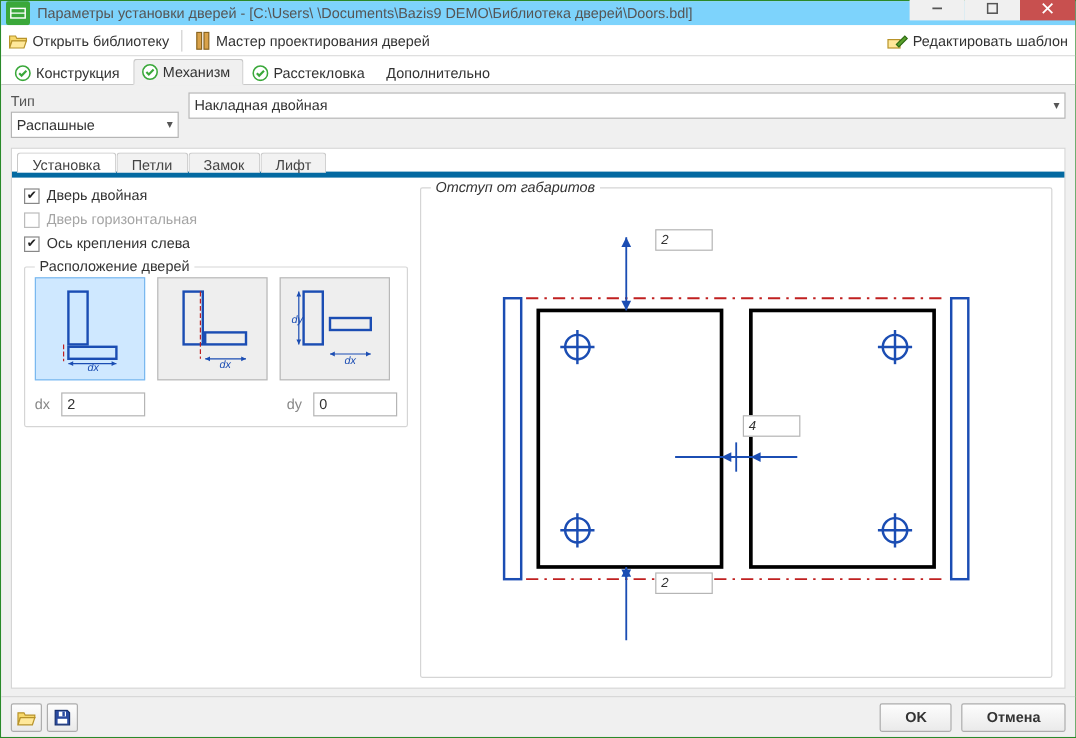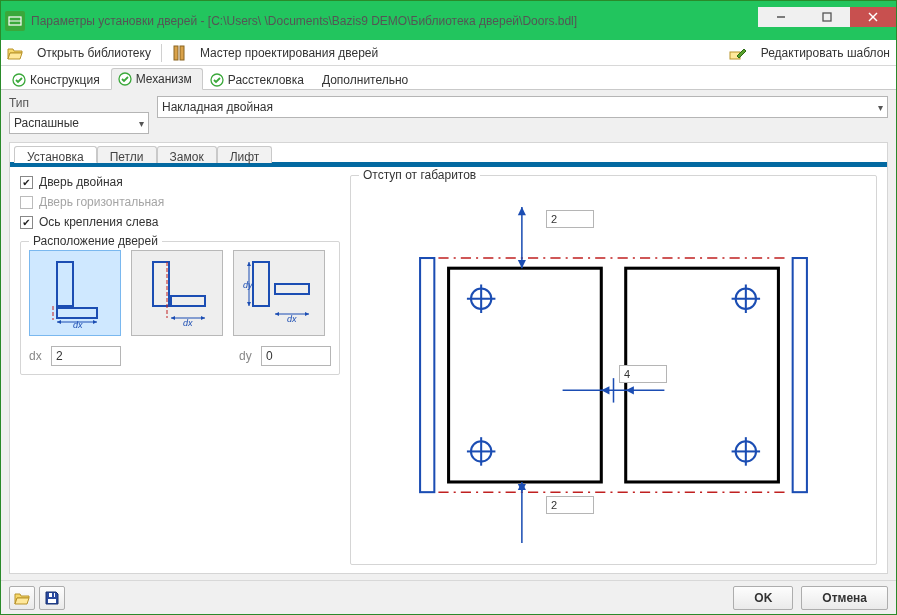--- a/index.html
+++ b/index.html
@@ -1,28 +1,28 @@
 <!DOCTYPE html>
 <html><head>
 <meta charset="utf-8">
 <style>
   * { box-sizing: border-box; }
   html, body { margin:0; padding:0; font-family: "Segoe UI", Tahoma, sans-serif; font-size:12px; color:#333; }
   .window { width:897px; height:615px; background:#f0f0f0; border:1px solid #2a8a2a; display:flex; flex-direction:column; position:relative; }
   
-  .titlebar { height:39px; background:#22c55e; display:flex; align-items:center; padding-left:4px; }
+  .titlebar { height:20px; background:#7dd3fc; display:flex; align-items:center; padding-left:4px; }
   .titlebar .app-icon { width:20px; height:20px; background:#3aa83a; border-radius:2px; display:flex; align-items:center; justify-content:center; margin-right:6px;}
   .titlebar .title { flex:1; color:#555; white-space:nowrap; overflow:hidden; }
   .win-btns { display:flex; height:20px; margin-top:-8px;}
   .win-btn { width:46px; height:20px; display:flex; align-items:center; justify-content:center; font-size:14px; }
   .win-btn.min, .win-btn.max { background:#f0f0f0; color:#555; border-left:0px solid #ccc;}
   .win-btn.close { background:#c8504f; color:#fff; }
   
   .toolbar { height:26px; border-bottom:1px solid #d8d8d8; display:flex; align-items:center; padding:0 6px; gap:10px; background:#fff;}
-  .tool-item { display:flex; align-items:center; gap:14px; color:#333; }
+  .tool-item { display:flex; align-items:center; gap:4px; color:#333; }
   .tool-sep { width:1px; height:18px; background:#d0d0d0; }
   .tool-right { margin-left:auto;text-align:right; }
   .icon-folder { width:16px; height:14px; }
   .icon-wizard { width:14px; height:16px; }
   .icon-edit-template { width:18px; height:14px; }
   
   .main-tabs { display:flex; align-items:flex-end; height:24px; background:#fff; border-bottom:1px solid #c9c9c9; padding-left:4px;}
   .mtab { display:flex; align-items:center; gap:4px; padding:3px 10px 3px 6px; border:1px solid transparent; border-bottom:none; color:#333; position:relative; top:1px;}
   .mtab.active { background:#f0f0f0; border:1px solid #c9c9c9; border-bottom:1px solid #f0f0f0; border-radius:3px 3px 0 0;}
   .mtab .chk { width:14px; height:14px; }
@@ -51,21 +51,21 @@
   .group .gtitle { position:absolute; top:-8px; left:8px; background:#fff; padding:0 4px; color:#333;}
   .thumbs { display:flex; gap:10px;}
   .thumb { width:92px; height:86px; border:1px solid #b8b8b8; background:#eee; display:flex; align-items:center; justify-content:center;}
   .thumb.selected { background:#cfe8ff; border:1px solid #7ab8ef;}
   .dxdy { display:flex; gap:24px; margin-top:10px; align-items:center;}
   .numbox { display:flex; align-items:center; gap:4px;}
   .numbox span.lbl2 { color:#888; width:18px;}
   .numbox .inp { width:70px; height:20px; border:1px solid #b5b5b5; background:#fff; padding:0 4px; display:flex; align-items:center;}
   
   .right-col { flex:1; display:flex; flex-direction:column;}
-  .group2 { border:1px solid #d5d5d5; border-radius:2px; flex:1; position:relative;}
+  .group2 { border:1px solid #d5d5d5; border-radius:2px; flex:1; position:relative;font-style:italic;}
   .group2 .gtitle { position:absolute; top:-8px; left:8px; background:#fff; padding:0 4px; color:#333;}
   .drawing { position:absolute; inset:8px;}
   .inp-sm { position:absolute; width:48px; height:18px; border:1px solid #b5b5b5; background:#fff; display:flex; align-items:center; padding:0 4px; font-size:11px;}
   
   .bottom-bar { height:34px; border-top:1px solid #d8d8d8; background:#f0f0f0; display:flex; align-items:center; padding:0 8px; gap:4px;font-weight:bold;}
   .btn { height:24px; border:1px solid #adadad; background:linear-gradient(#fdfdfd,#eaeaea); border-radius:2px; padding:0 20px; display:flex; align-items:center;}
   .icon-btn { width:26px; height:24px; border:1px solid #adadad; background:linear-gradient(#fdfdfd,#eaeaea); border-radius:2px; display:flex; align-items:center; justify-content:center;}
   .bottom-right { margin-left:auto; display:flex; gap:8px;}
 </style>
 </head>

